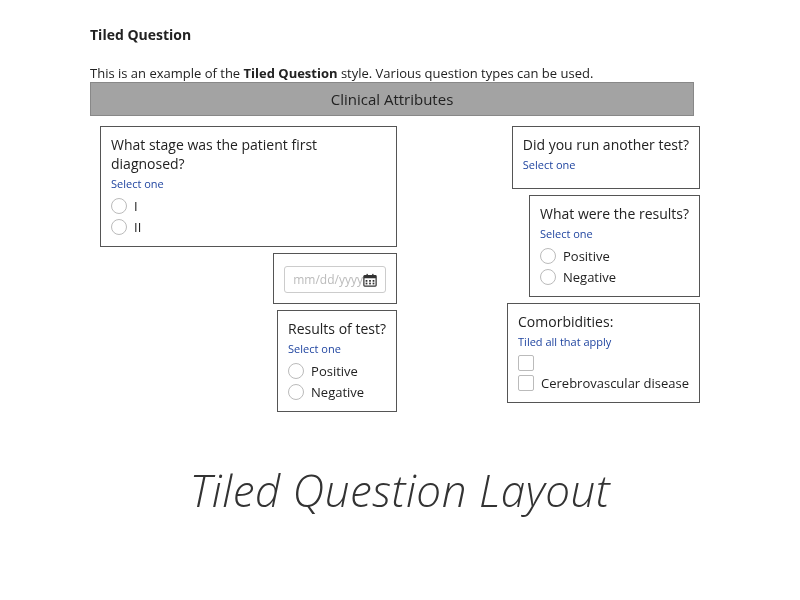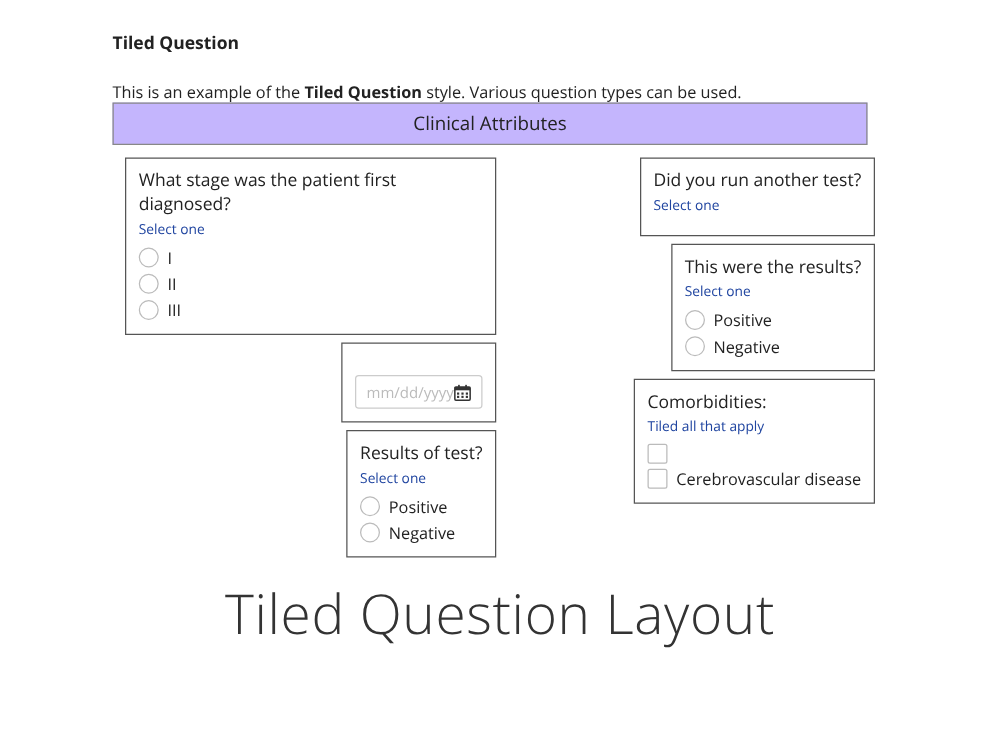--- a/index.html
+++ b/index.html
@@ -19,21 +19,21 @@
     font-weight: 700;
     color: #222;
     margin-bottom: 20px;
   }
   .intro {
     font-size: 13px;
     color: #222;
   }
   .intro strong { font-weight: 700; }
   .section-header {
-    background: #c4b5fd;
+    background: #a3a3a3;
     border: 1px solid #888;
     text-align: center;
     font-size: 15px;
     font-weight: 400;
     color: #222;
     padding: 6px 0;
     margin: 0 16px 10px 0;
   }
   .cols {
     display: flex;
@@ -79,21 +79,21 @@
     flex-shrink: 0;
   }
   .checkbox {
     width: 16px; height: 16px;
     border: 1.5px solid #bbb;
     border-radius: 2px;
     background: #fff;
     flex-shrink: 0;
   }
   .date-wrap {
-    margin-top: 17px;
+    margin-top: 4px;
     border: 1px solid #ccc;
     border-radius: 3px;
     display: flex;
     align-items: center;
     justify-content: space-between;
     padding: 4px 8px;
     background: #fff;
   }
   .date-placeholder {
     color: #bbb;
@@ -105,20 +105,21 @@
   }
   .big-caption {
     position: absolute;
     left: 0; right: 0;
     bottom: 80px;
     text-align: center;
     font-size: 44px;
     font-weight: 300;
     color: #333;
     letter-spacing: 0.5px;
+    font-style: italic;
   }
 </style>
 </head>
 <body>
 
 <div class="page">
   <div class="heading">Tiled Question</div>
   <div class="intro">
     <span>This is an example of the </span><strong>Tiled Question</strong><span> style. Various question types can be used.</span>
   </div>
@@ -133,24 +134,20 @@
         <div class="q-label">What stage was the patient first diagnosed?</div>
         <div class="q-hint">Select one</div>
         <div class="options">
           <label class="option">
             <span class="radio"></span>
             <span>I</span>
           </label>
           <label class="option">
             <span class="radio"></span>
             <span>II</span>
-          </label>
-          <label class="option">
-            <span class="radio"></span>
-            <span>III</span>
           </label>
         </div>
       </div>
 
       <div class="tile">
         <div class="date-wrap">
           <span class="date-placeholder">mm/dd/yyyy</span>
           <svg class="cal-icon" viewBox="0 0 16 16" fill="currentColor">
             <rect x="1" y="3" width="14" height="12" rx="1" fill="none" stroke="currentColor" stroke-width="1.4"></rect>
             <rect x="1" y="3" width="14" height="3" fill="currentColor"></rect>
@@ -186,21 +183,21 @@
     <div class="col">
 
       <div class="tile">
         <div class="q-label">Did you run another test?</div>
         <div class="q-hint">Select one</div>
         <div class="options">
         </div>
       </div>
 
       <div class="tile">
-        <div class="q-label">This were the results?</div>
+        <div class="q-label">What were the results?</div>
         <div class="q-hint">Select one</div>
         <div class="options">
           <label class="option">
             <span class="radio"></span>
             <span>Positive</span>
           </label>
           <label class="option">
             <span class="radio"></span>
             <span>Negative</span>
           </label>

